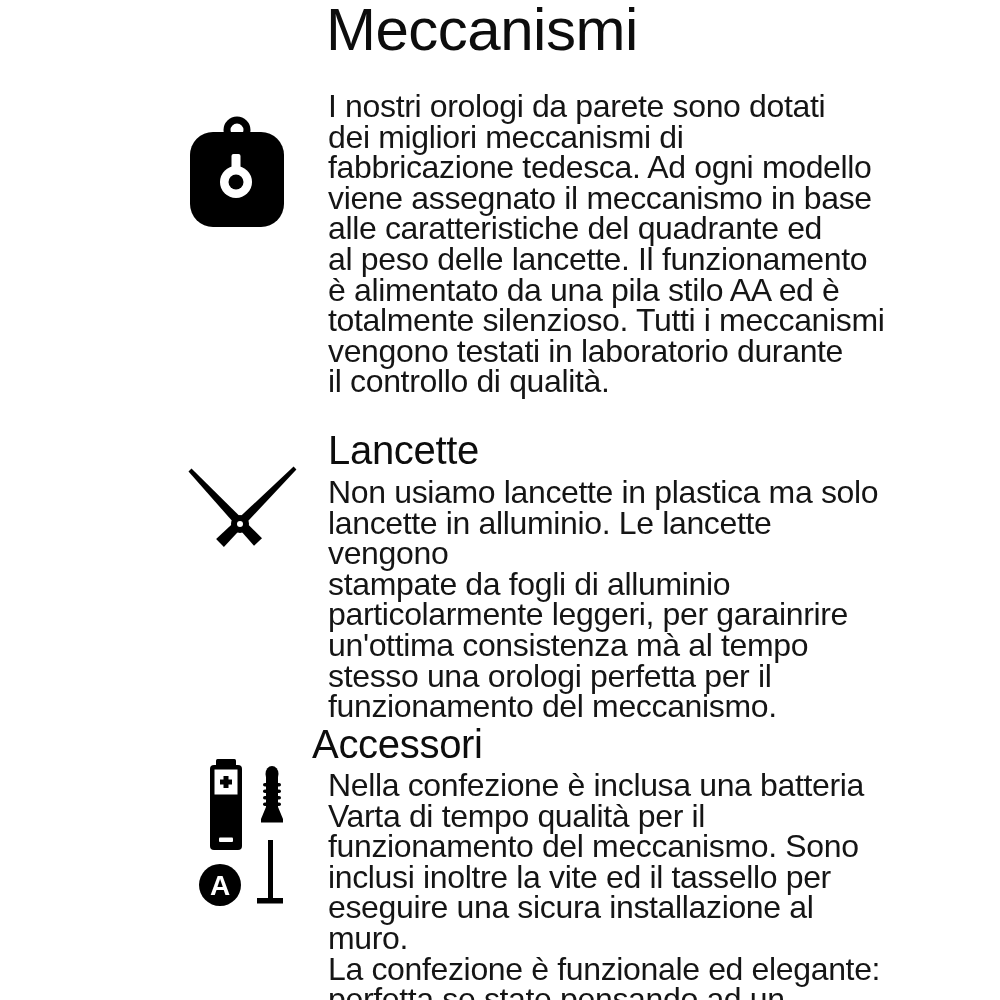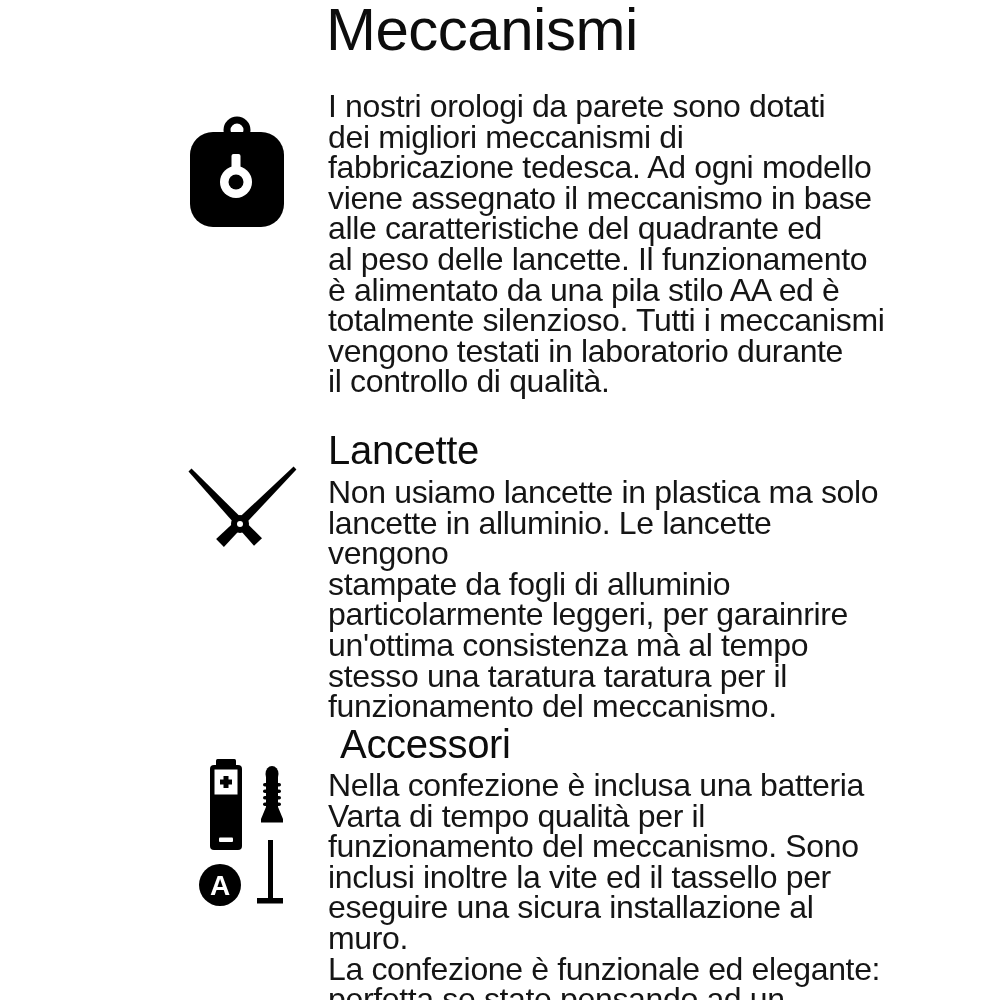--- a/index.html
+++ b/index.html
@@ -30,21 +30,21 @@
 
   .section-heading {
     font-size: 40px;
     line-height: 44px;
     font-weight: 500;
     letter-spacing: -0.3px;
     color: #0d0d0d;
     margin: 0;
   }
   .heading-lancette  { left: 328px; top: 428px; }
-  .heading-accessori { left: 340px; top: 722px; }
+  .heading-accessori { left: 312px; top: 722px; }
 
   .body-text {
     left: 328px;
     width: 560px;
     font-size: 32px;
     line-height: 30.6px;
     letter-spacing: -0.35px;
     white-space: pre-line;
     margin: 0;
     color: #151515;
@@ -101,21 +101,21 @@
         <circle cx="60" cy="74" r="9" fill="#000"></circle>
         <circle cx="60" cy="74" r="3" fill="#fff"></circle>
       </svg>
     </span>
     <h2 class="abs section-heading heading-lancette">Lancette</h2>
     <p class="abs body-text p-lancette">Non usiamo lancette in plastica ma solo
 lancette in alluminio. Le lancette vengono
 stampate da fogli di alluminio
 particolarmente leggeri, per garainrire
 un'ottima consistenza mà al tempo
-stesso una taratura taratura per il
+stesso una orologi perfetta per il
 funzionamento del meccanismo.</p>
   </section>
 
   <section>
     <span class="abs icon-wrap icon-accessories">
       <svg width="110" height="165" viewBox="0 0 110 165" xmlns="http://www.w3.org/2000/svg">
 
         <g>
           <rect x="21" y="4" width="20" height="9" rx="1.5" fill="#000"></rect>
           <rect x="15" y="10" width="32" height="85" rx="4" fill="#000"></rect>

